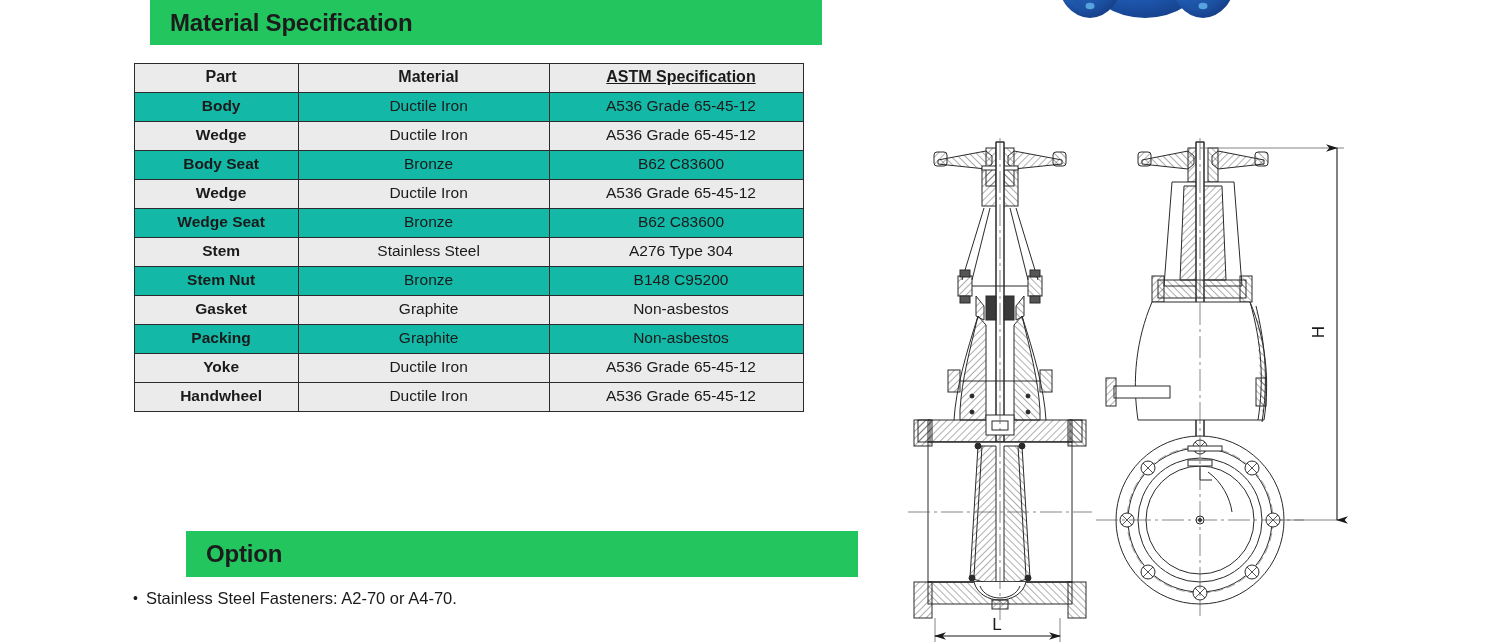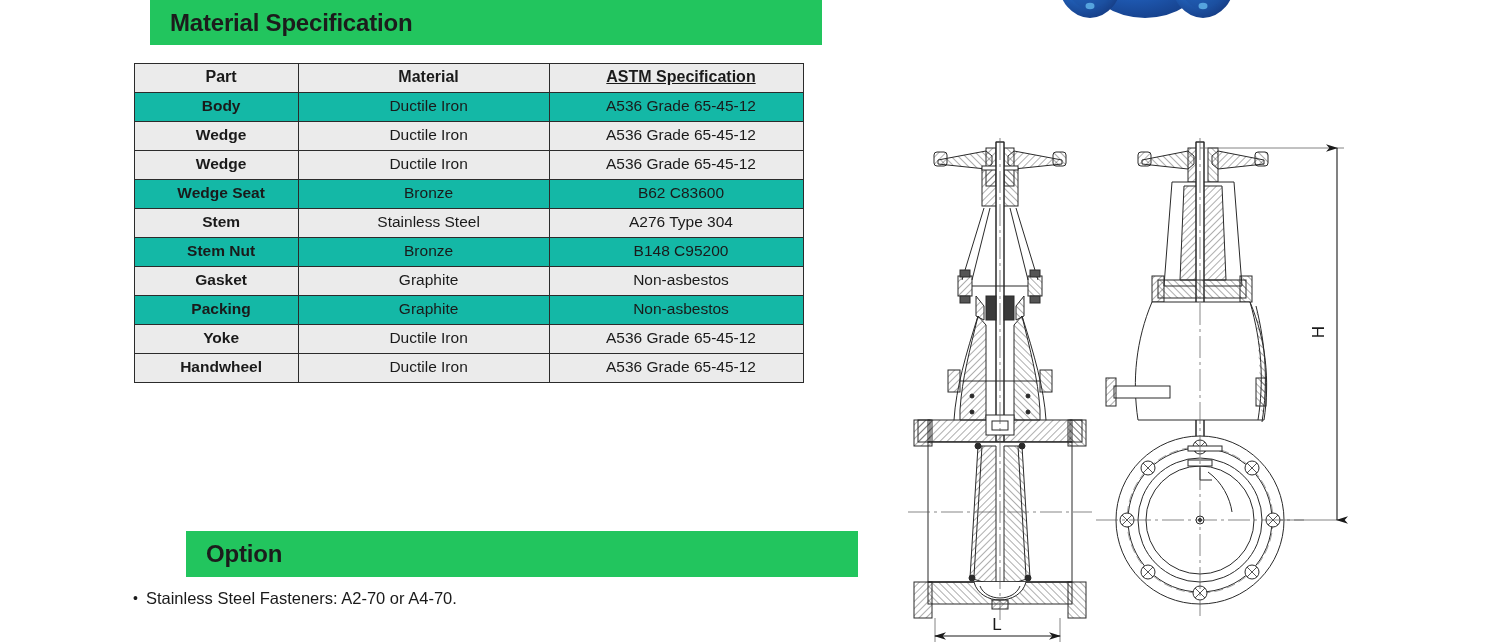--- a/index.html
+++ b/index.html
@@ -133,20 +133,25 @@
   <tbody>
     <tr class="plain">
       <td class="part-cell">Body</td>
       <td>Ductile Iron</td>
       <td>A536 Grade 65-45-12</td>
     </tr>
     <tr class="shaded">
       <td class="part-cell">Wedge</td>
       <td>Ductile Iron</td>
       <td>A536 Grade 65-45-12</td>
+    </tr>
+    <tr class="plain">
+      <td class="part-cell">Body Seat</td>
+      <td>Bronze</td>
+      <td>B62 C83600</td>
     </tr>
     <tr class="shaded">
       <td class="part-cell">Wedge</td>
       <td>Ductile Iron</td>
       <td>A536 Grade 65-45-12</td>
     </tr>
     <tr class="plain">
       <td class="part-cell">Wedge Seat</td>
       <td>Bronze</td>
       <td>B62 C83600</td>

